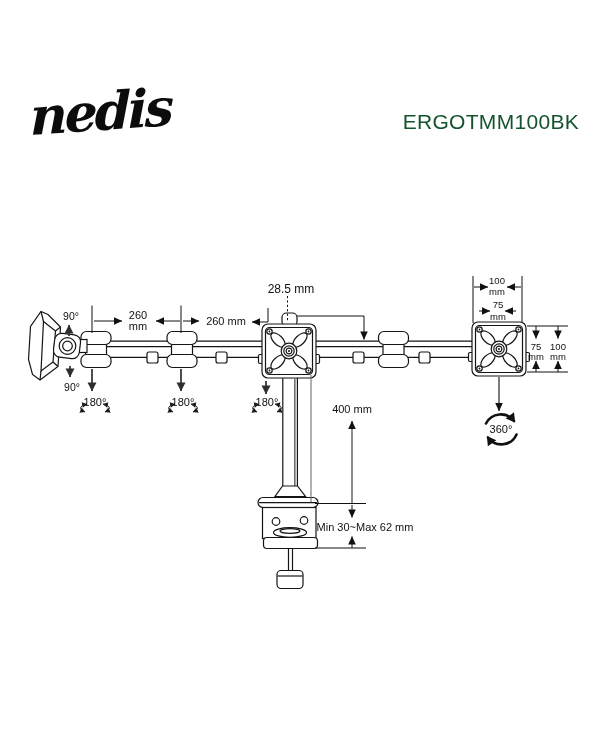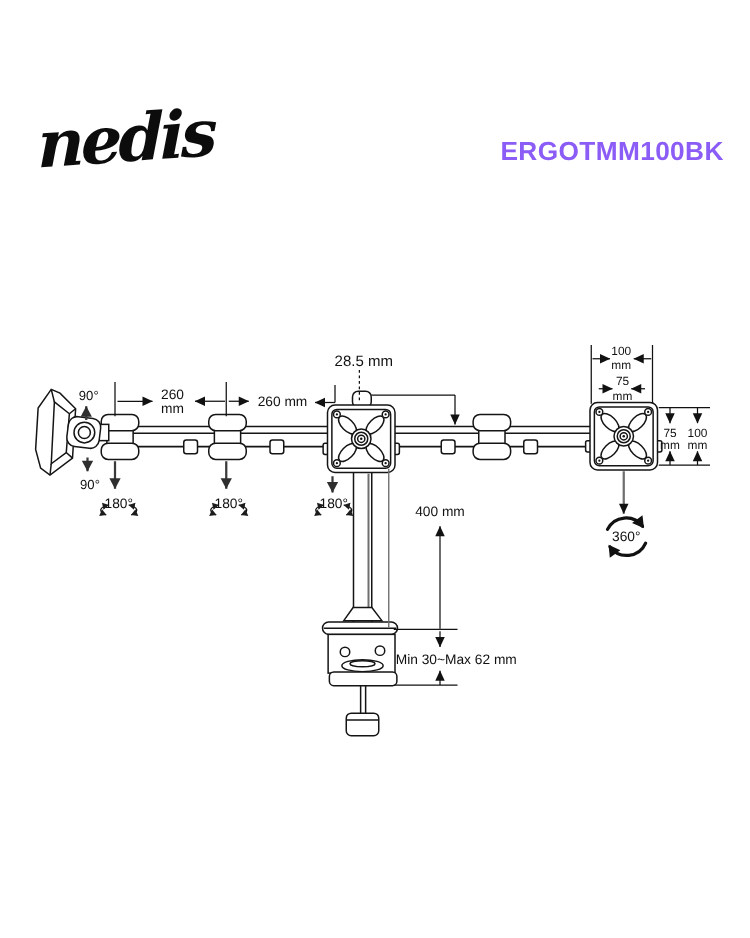--- a/index.html
+++ b/index.html
@@ -8,21 +8,21 @@
     font-family:"Liberation Sans", sans-serif;color:#111;
   }
   .brand{
     position:absolute;left:30px;top:86px;
     font-family:"DejaVu Serif", serif;font-style:italic;font-weight:bold;
     font-size:52px;letter-spacing:-3px;color:#0c0c0c;
     transform:rotate(-4deg) skewX(-4deg);transform-origin:left bottom;
   }
   .model{
     position:absolute;right:21px;top:110px;
-    font-size:21px;font-weight:700;letter-spacing:.3px;color:#8b5cf6;
+    font-size:21px;font-weight:400;letter-spacing:.3px;color:#14532d;
   }
   svg{position:absolute;left:0;top:0;}
   .st{stroke:#151515;fill:none;stroke-width:1.2;}
   .ln{stroke:#151515;fill:#ffffff;stroke-width:1.2;}
   .dim{stroke:#111111;fill:none;stroke-width:1;}
   .rot{stroke:#3a3a3a;fill:none;stroke-width:1.8;}
   .mut{stroke:#6e6e6e;fill:none;}
   text{font-family:"Liberation Sans", sans-serif;fill:#111;}
   .t11{font-size:11px;}
   .t12{font-size:12px;}

